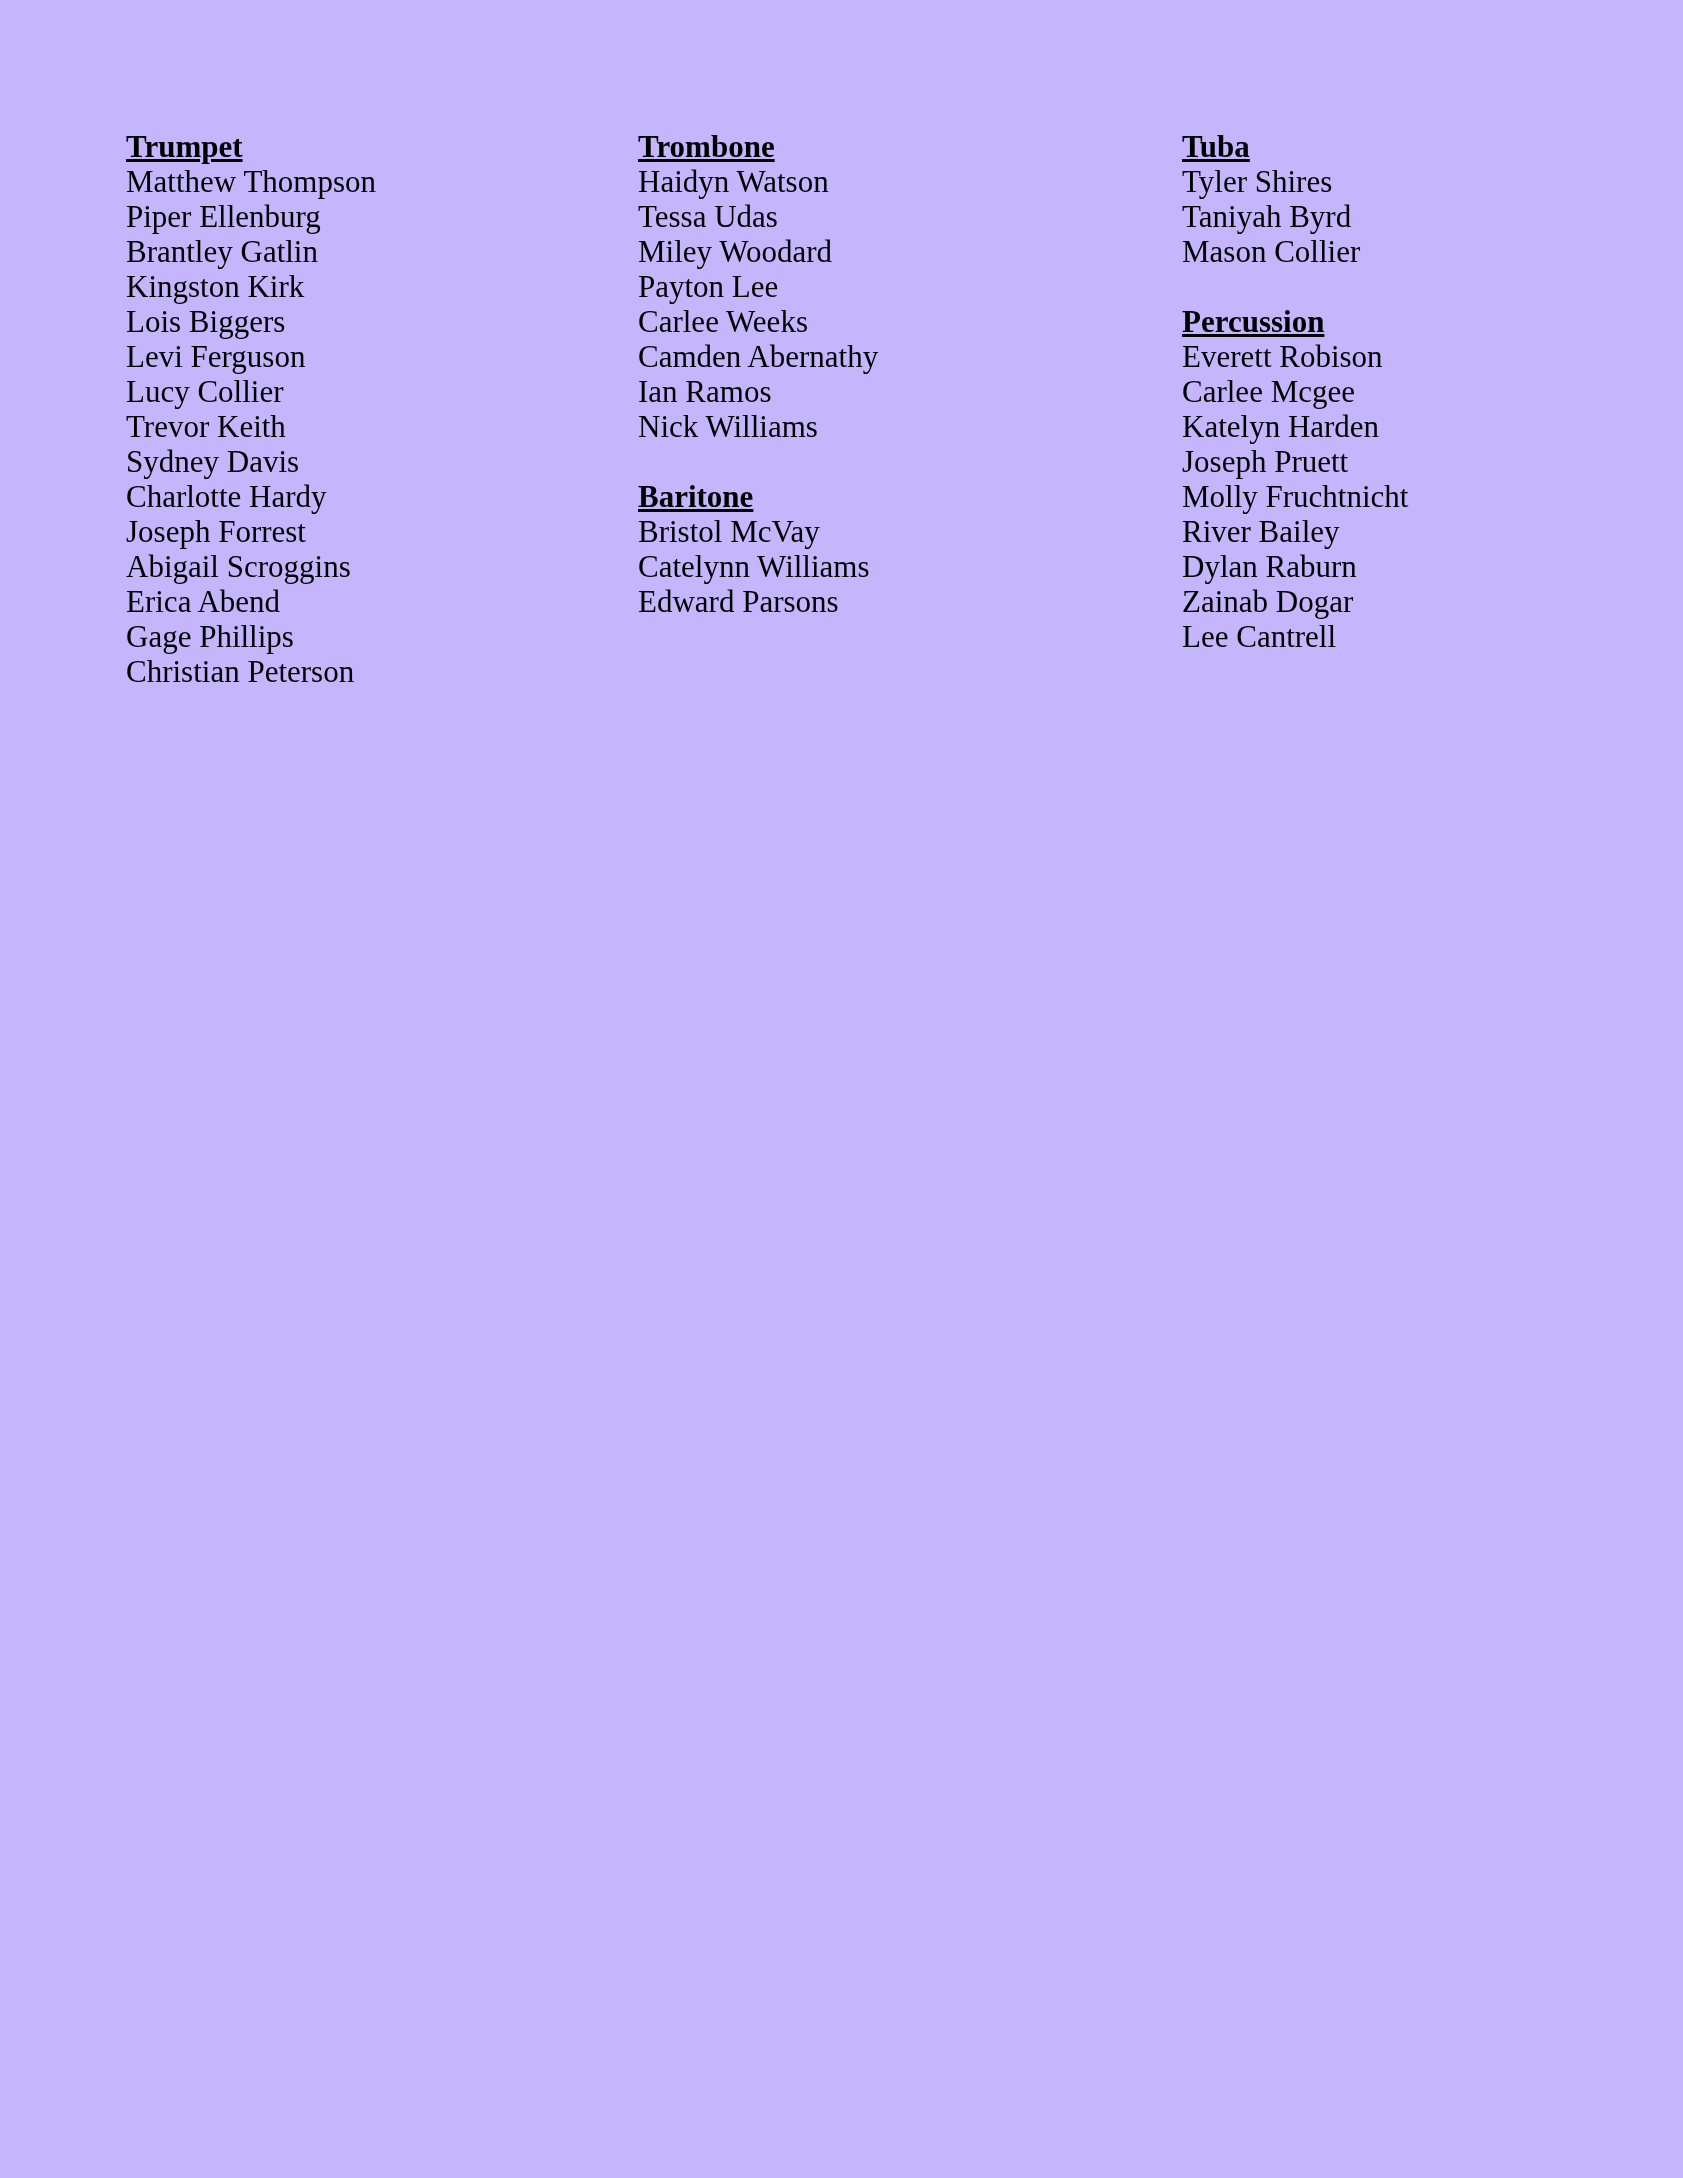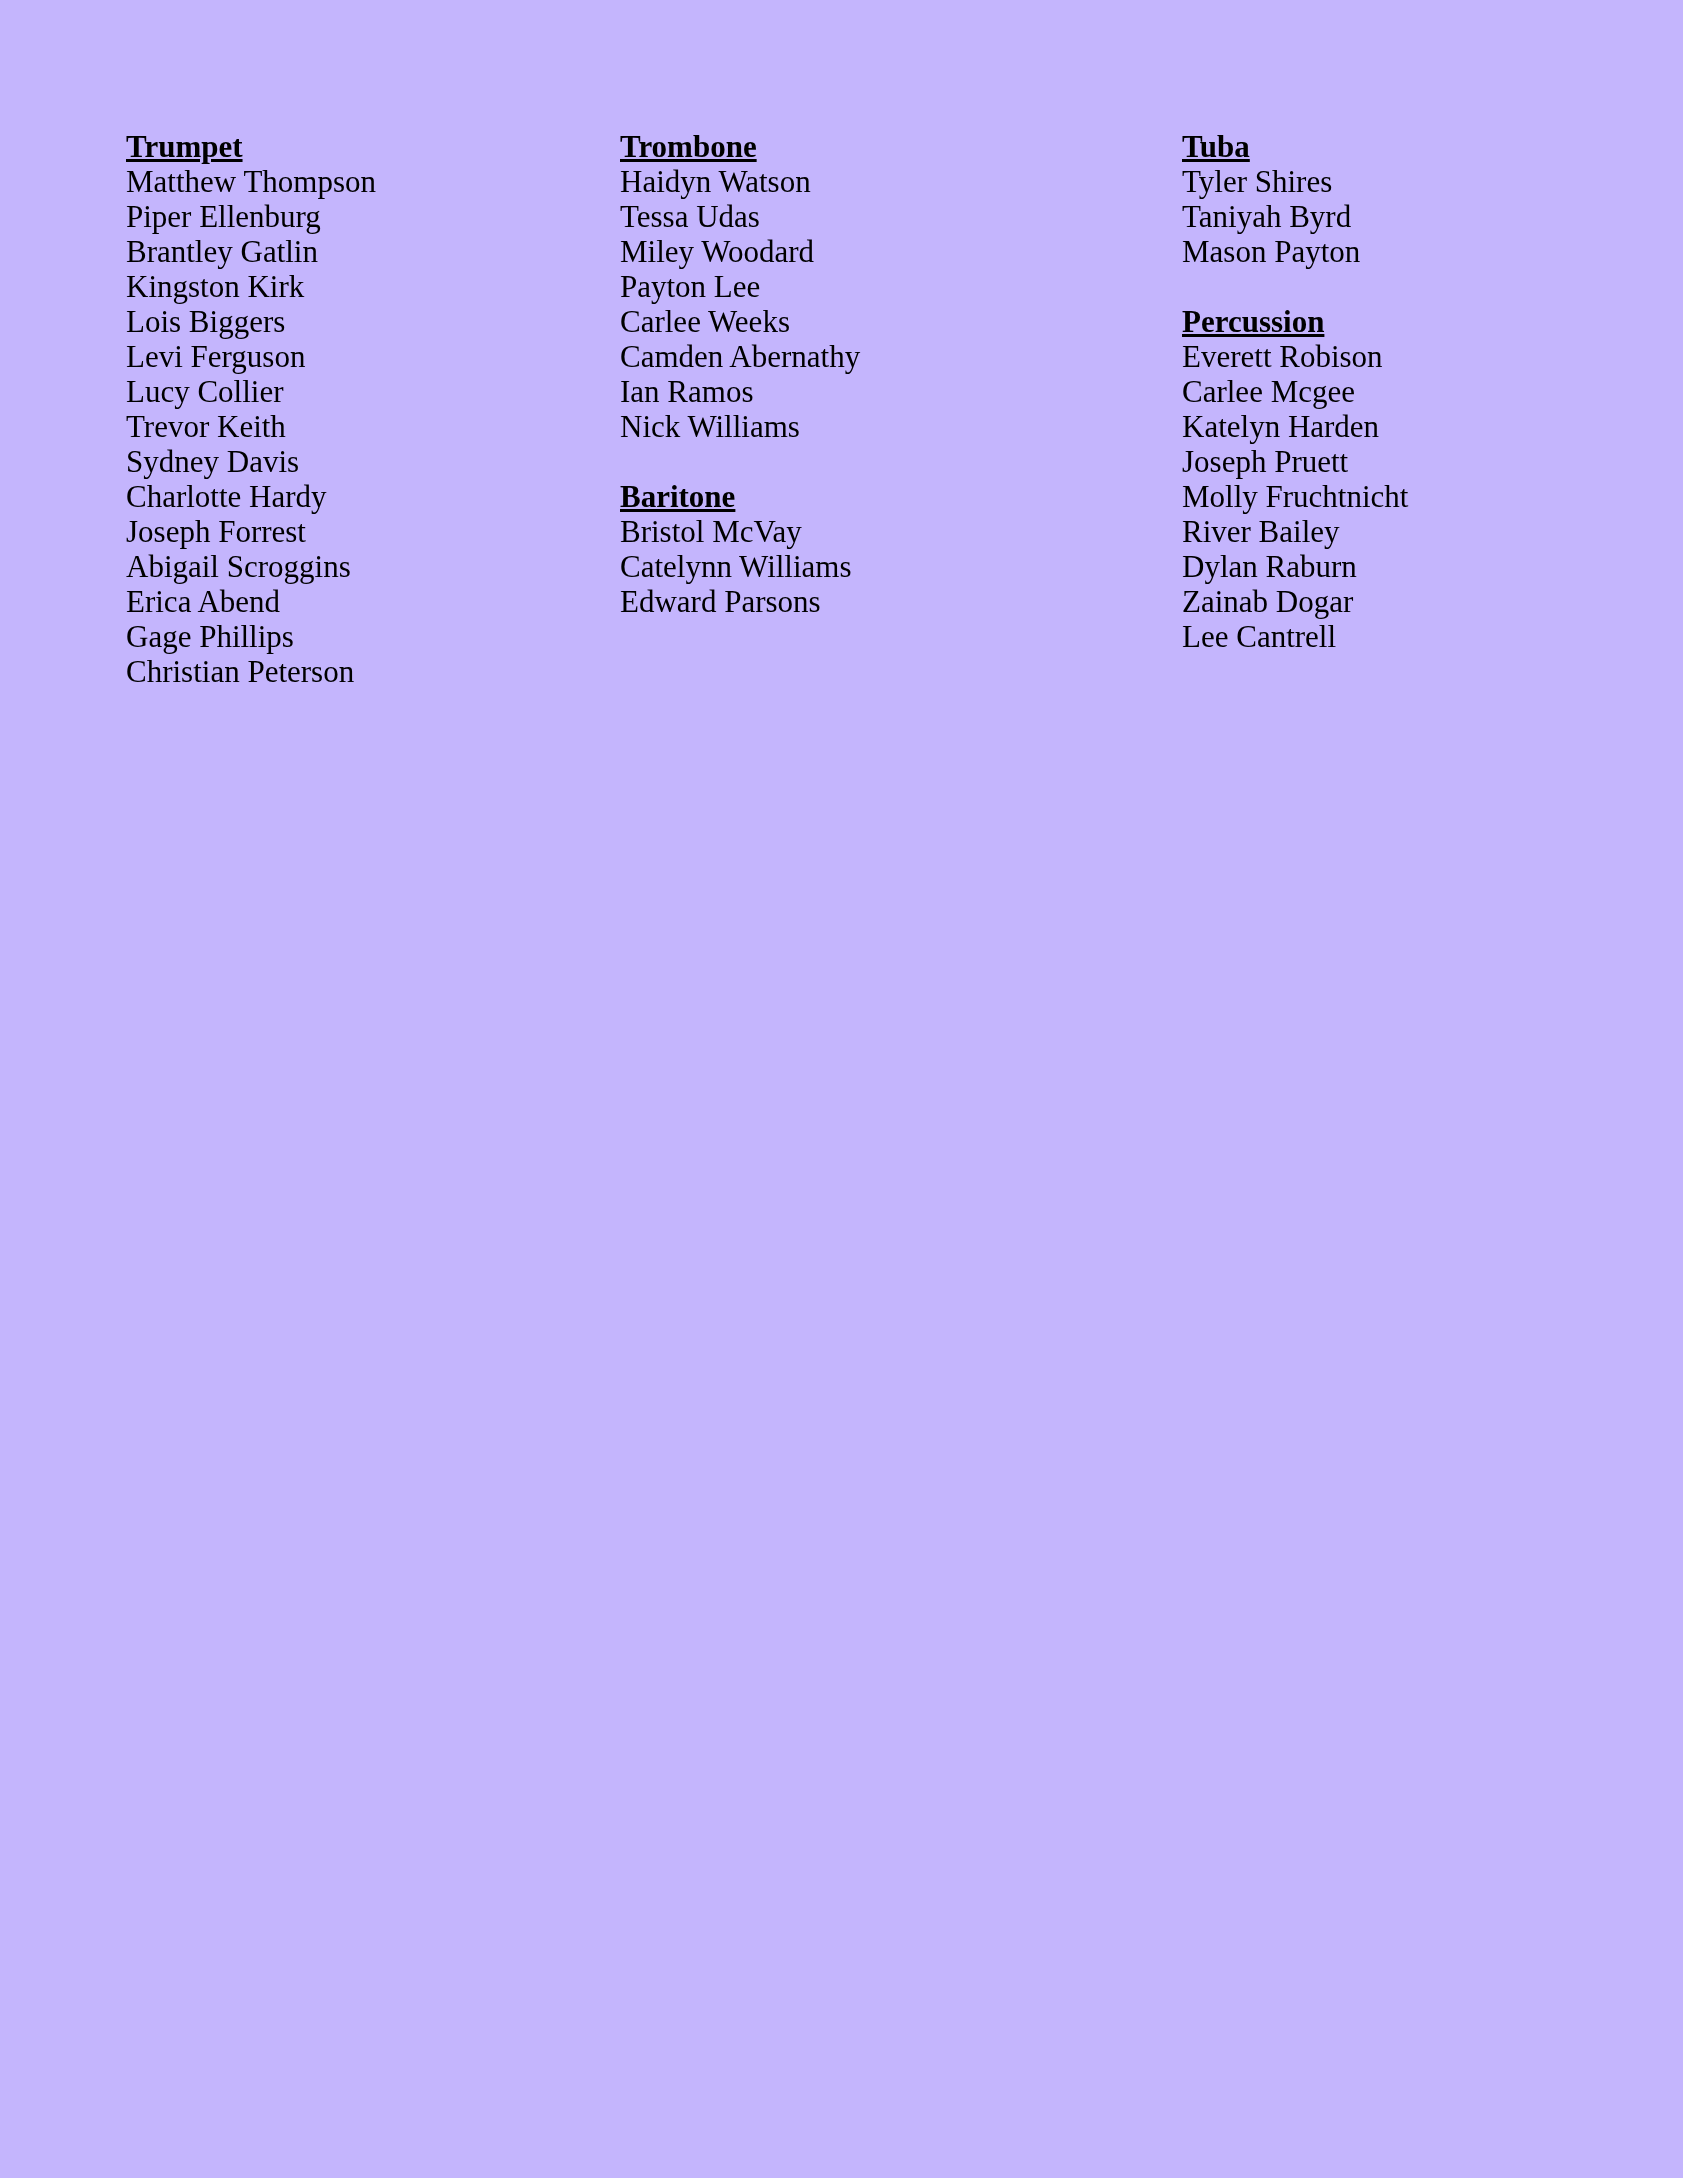--- a/index.html
+++ b/index.html
@@ -18,21 +18,21 @@
     position: absolute;
     top: 129px;
     width: 475px;
     font-family: "Liberation Serif", "DejaVu Serif", serif;
     font-size: 31px;
     line-height: 35px;
     color: #000000;
     white-space: nowrap;
   }
   .col-0 { left: 126px; }
-  .col-1 { left: 620px; }
+  .col-1 { left: 638px; }
   .col-2 { left: 1144px; margin-left: 38px; }
   .section + .section { margin-top: 35px; font-family: Liberation Serif, serif; }
   .section-title {
     font-weight: bold;
     text-decoration: underline;
   }
 </style>
 </head>
 <body>
 
@@ -74,21 +74,21 @@
         <div class="member">Bristol McVay</div>
         <div class="member">Catelynn Williams</div>
         <div class="member">Edward Parsons</div>
       </div>
     </div>
   <div class="roster-column col-2">
       <div class="section">
         <div class="section-title">Tuba</div>
         <div class="member">Tyler Shires</div>
         <div class="member">Taniyah Byrd</div>
-        <div class="member">Mason Payton</div>
+        <div class="member">Mason Collier</div>
       </div>
       <div class="section">
         <div class="section-title">Percussion</div>
         <div class="member">Everett Robison</div>
         <div class="member">Carlee Mcgee</div>
         <div class="member">Katelyn Harden</div>
         <div class="member">Joseph Pruett</div>
         <div class="member">Molly Fruchtnicht</div>
         <div class="member">River Bailey</div>
         <div class="member">Dylan Raburn</div>

